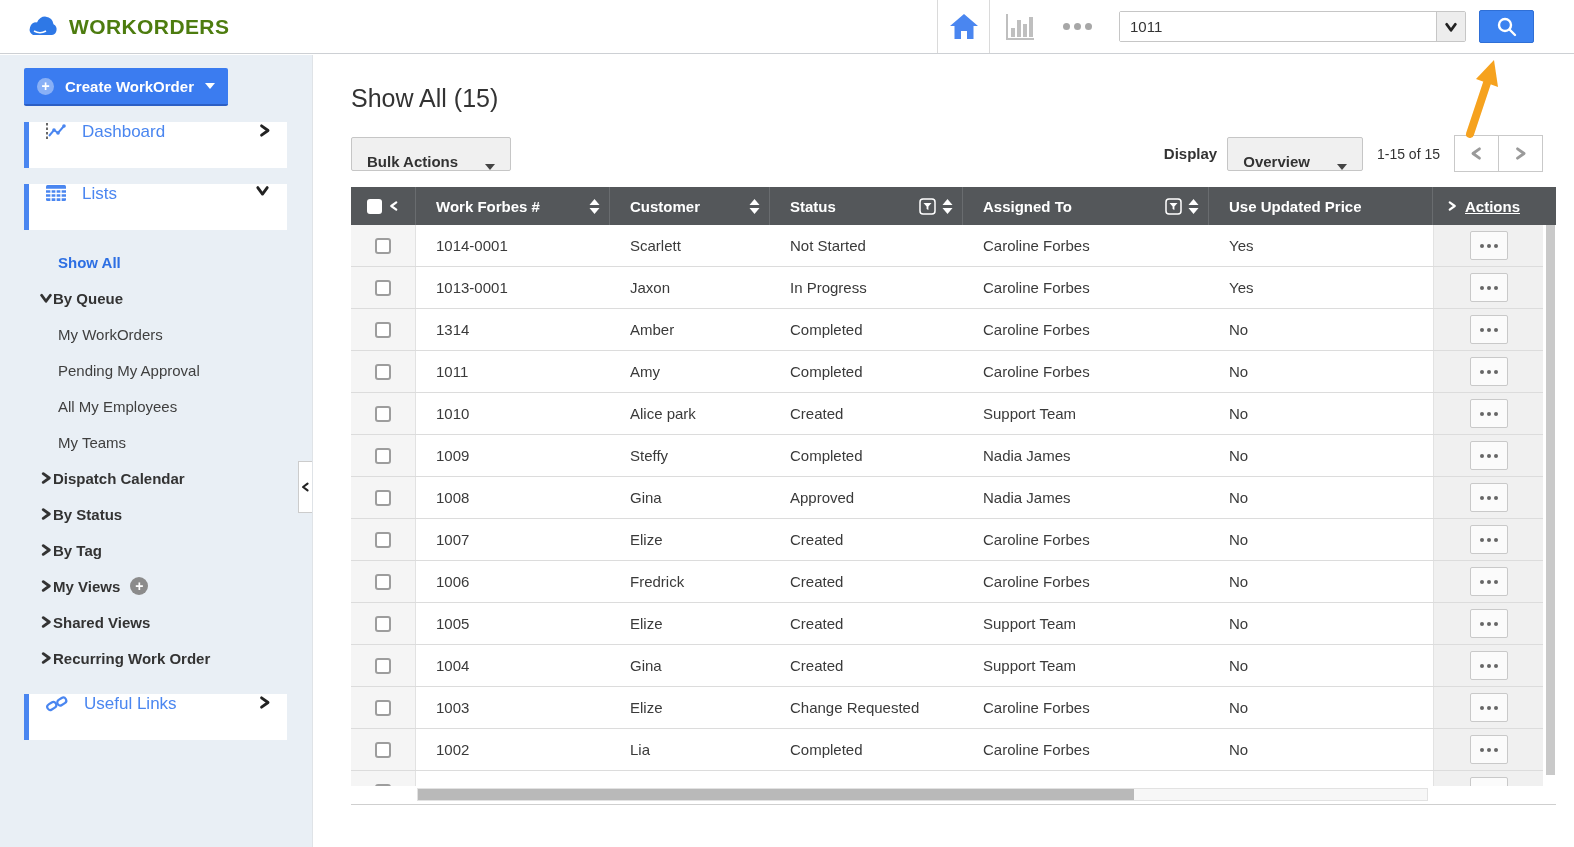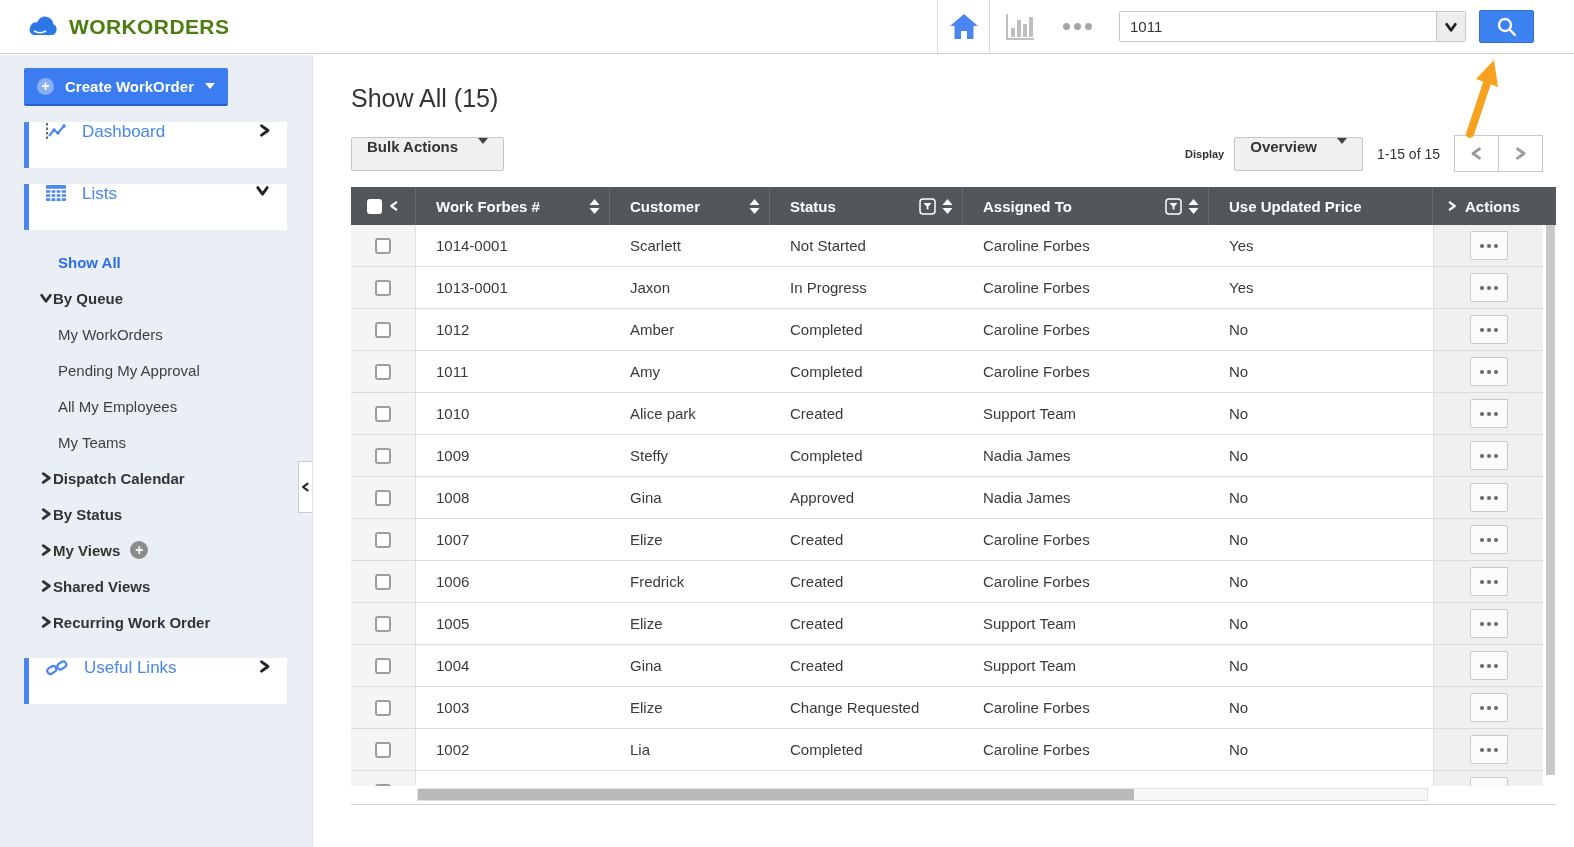--- a/index.html
+++ b/index.html
@@ -47,38 +47,38 @@
                 line-height:18px; text-align:center; margin-left:9px; font-weight:bold; cursor:pointer; }
   .useful { margin-top:18px; }
   .collapse-handle { position:absolute; right:0; top:406px; width:14px; height:52px; background:#fff;
                      border:1px solid #ccc; border-right:none; display:flex; align-items:center; justify-content:center; cursor:pointer; }
 
   
   .main { position:absolute; top:55px; left:320px; width:1260px; height:792px; background:#fff; padding-left:31px; }
   .page-title { font-size:25px; font-weight:400; color:#333; margin:29px 0 0 0; }
   .toolbar { width:1192px; display:flex; align-items:center; justify-content:space-between; margin-top:22px; }
   .btn { background:#f0f0f0; border:1px solid #c6c6c6; border-radius:2px; height:34px; padding:0 15px;
-         display:flex; align-items:flex-start; gap:20px; font-weight:bold; font-size:15px; color:#333;
+         display:flex; align-items:flex-end; gap:27px; font-weight:bold; font-size:15px; color:#333;
          font-family:"Liberation Sans", sans-serif; cursor:pointer; }
   .caret { width:0; height:0; border-left:5px solid transparent; border-right:5px solid transparent; border-top:6px solid #444; }
   .caret.white { border-top-color:#fff; }
   .toolbar-right { display:flex; align-items:center; gap:10px; }
-  .display-label { font-weight:bold; font-size:11px; color:#333; }
+  .display-label { font-weight:bold; font-size:15px; color:#333; }
   .range-text { font-size:14px; color:#333; margin:0 4px; }
   .pager { display:flex; }
   .pager-btn { width:45px; height:37px; background:#fff; border:1px solid #c9c9c9; display:flex;
                align-items:center; justify-content:center; cursor:pointer; }
   .pager-btn + .pager-btn { margin-left:-1px; }
 
   
   .table { position:relative; width:1205px; margin-top:15px; }
   .thead { display:flex; width:1205px; height:38px; background:#54575a; }
   .th { color:#fff; font-weight:bold; font-size:15px; display:flex; align-items:center;
         border-right:1px solid #696c6f; padding:0 9px 0 20px; }
-  .th:last-child { border-right:none; }
+  .th:last-child { border-right:none;text-decoration:underline; }
   .th-check { width:65px; padding:0; justify-content:center; gap:7px; }
   .w-wo{width:194px} .w-cust{width:160px} .w-stat{width:193px} .w-asgn{width:246px} .w-price{width:224px}
   .w-act{width:123px; padding-left:14px; gap:8px;}
   .hd-checkbox { width:15px; height:15px; background:#fff; border-radius:3px; }
   .icon-right { margin-left:auto; display:flex; align-items:center; gap:6px; }
 
   .tbody { width:1192px; height:561px; overflow:hidden; }
   .trow { display:flex; height:42px; background:#fff; border-bottom:1px solid #dcdcdc; }
   .td { display:flex; align-items:center; font-size:15px; color:#3a3a3a; padding-left:20px; }
   .td-check { width:65px; padding:0; justify-content:center; background:#f5f5f5; border-right:1px solid #e2e2e2; }
@@ -211,20 +211,26 @@
         <div class="nav-item group">
           <svg width="12" height="12" viewBox="0 0 11 11">
             <polyline points="3,1.5 8.5,5.5 3,9.5" fill="none" stroke="#333" stroke-width="2.6" stroke-linecap="round" stroke-linejoin="round"></polyline>
           </svg>
           <span>By Status</span>
         </div>
         <div class="nav-item group">
           <svg width="12" height="12" viewBox="0 0 11 11">
             <polyline points="3,1.5 8.5,5.5 3,9.5" fill="none" stroke="#333" stroke-width="2.6" stroke-linecap="round" stroke-linejoin="round"></polyline>
           </svg>
+          <span>By Tag</span>
+        </div>
+        <div class="nav-item group">
+          <svg width="12" height="12" viewBox="0 0 11 11">
+            <polyline points="3,1.5 8.5,5.5 3,9.5" fill="none" stroke="#333" stroke-width="2.6" stroke-linecap="round" stroke-linejoin="round"></polyline>
+          </svg>
           <span>My Views</span>
           <span class="plus-badge">+</span>
         </div>
         <div class="nav-item group">
           <svg width="12" height="12" viewBox="0 0 11 11">
             <polyline points="3,1.5 8.5,5.5 3,9.5" fill="none" stroke="#333" stroke-width="2.6" stroke-linecap="round" stroke-linejoin="round"></polyline>
           </svg>
           <span>Shared Views</span>
         </div>
         <div class="nav-item group">
@@ -380,21 +386,21 @@
                 <span class="d"></span>
                 <span class="d"></span>
                 <span class="d"></span>
               </button>
             </div>
           </div>
           <div class="trow">
             <div class="td td-check">
               <span class="checkbox"></span>
             </div>
-            <div class="td w-wo">1012</div>
+            <div class="td w-wo">1314</div>
             <div class="td w-cust">Amber</div>
             <div class="td w-stat">Completed</div>
             <div class="td w-asgn">Caroline Forbes</div>
             <div class="td w-price">No</div>
             <div class="td td-act">
               <button class="dots-btn">
                 <span class="d"></span>
                 <span class="d"></span>
                 <span class="d"></span>
               </button>

